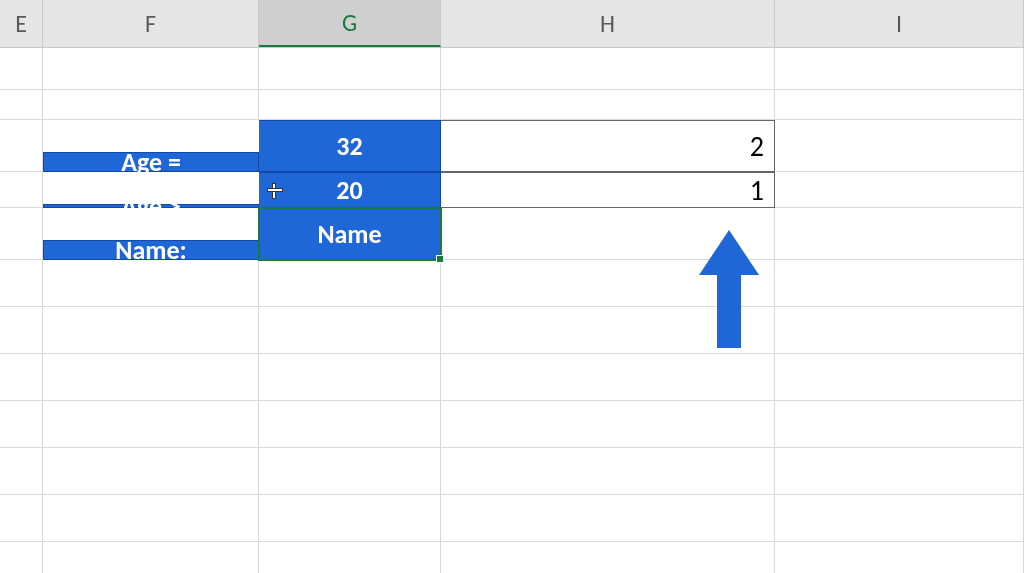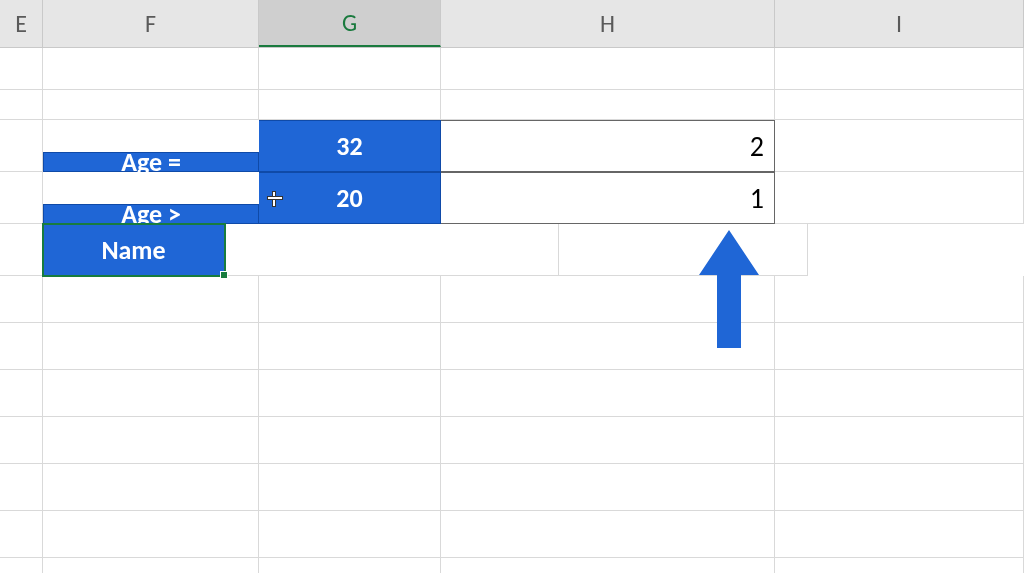--- a/index.html
+++ b/index.html
@@ -157,33 +157,34 @@
     </div>
 
     <div class="row" style="height:52px">
       <div class="cell wE"></div>
       <div class="cell wF blue blue-left">Age =</div>
       <div class="cell wG blue">32</div>
       <div class="cell wH hval">2</div>
       <div class="cell wI"></div>
     </div>
 
-    <div class="row" style="height:52px">
+    <div class="row" style="height:36px">
       <div class="cell wE"></div>
       <div class="cell wF blue blue-left">Age &gt;</div>
       <div class="cell wG blue">
         <span>20</span>
         <span class="plus-cursor"></span>
       </div>
       <div class="cell wH hval" style="border-bottom:1px solid #666">1</div>
       <div class="cell wI"></div>
     </div>
 
     <div class="row" style="height:52px">
       <div class="cell wE"></div>
+      <div class="cell wF blue blue-left">Name:</div>
       <div class="cell wG blue selected">
         <span>Name</span>
         <span class="fill-handle"></span>
       </div>
       <div class="cell wH"></div>
       <div class="cell wI"></div>
     </div>
 
     <div class="row">
       <div class="cell wE"></div>

